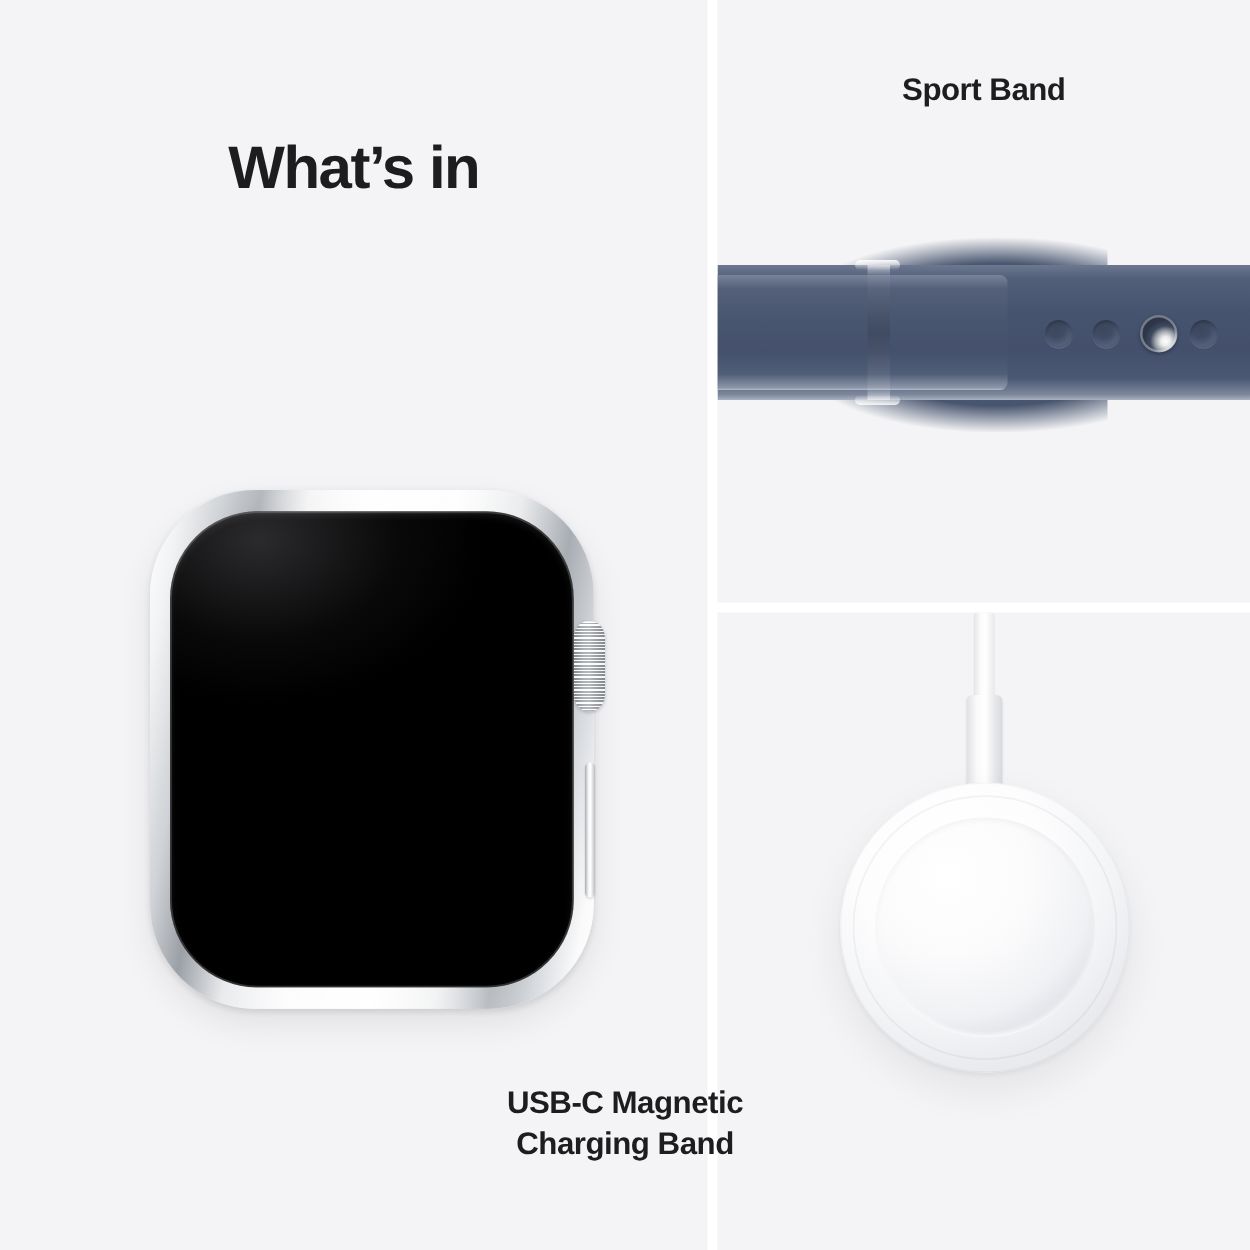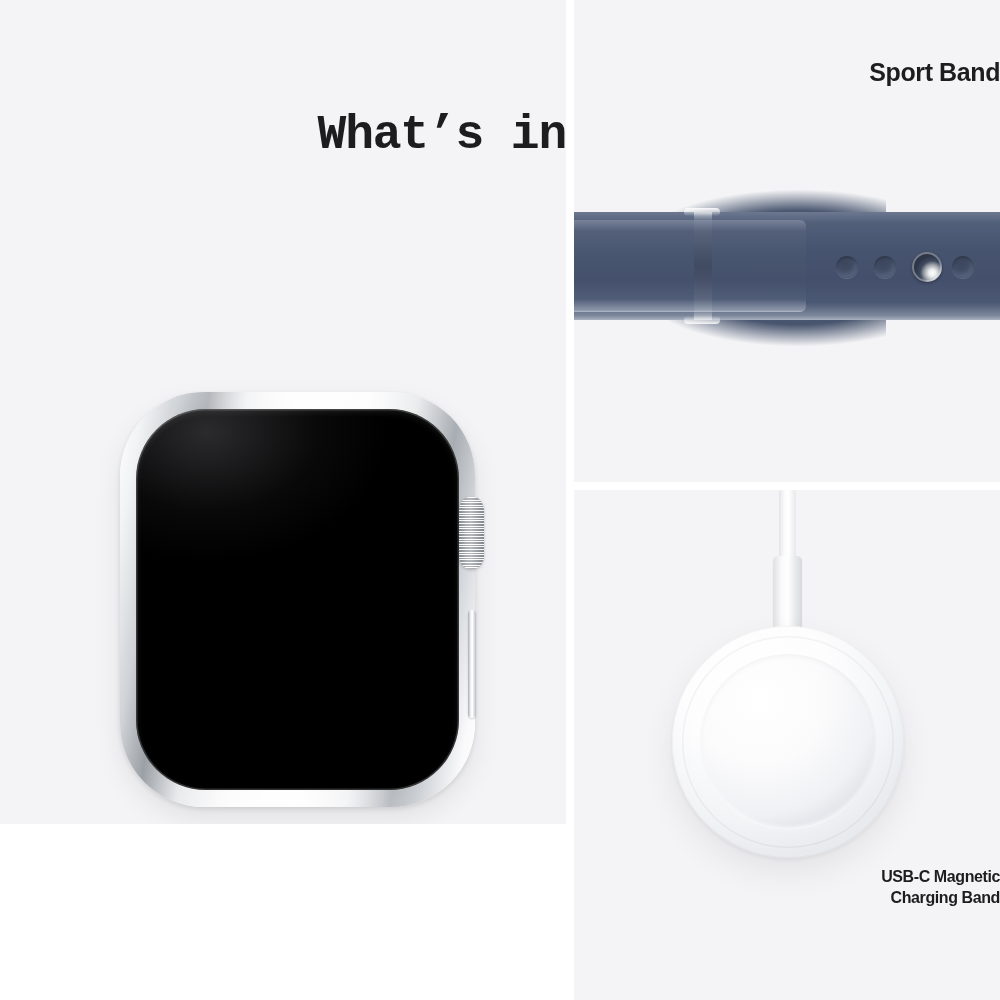--- a/index.html
+++ b/index.html
@@ -7,35 +7,35 @@
   body {
     background:#ffffff;
     font-family:"Liberation Sans", sans-serif;
     -webkit-font-smoothing:antialiased;
     overflow:hidden;
   }
   .stage { position:relative; width:1000px; height:1000px; background:#ffffff; }
 
   
   .panel { position:absolute; background:#f4f4f6; overflow:hidden; }
-  #panel-watch  { left:0;   top:0;   width:566px; height:824px;font-family:Liberation Mono, monospace; }
+  #panel-watch  { left:0;   top:0;   width:566px; height:1000px; }
   #panel-band   { left:574px; top:0;   width:426px; height:482px; }
   #panel-cable  { left:574px; top:490px; width:426px; height:510px; }
 
   
   .caption {
-    position:absolute; width:100%; text-align:right;
+    position:absolute; width:100%; text-align:center;
     color:#1d1d1f; font-weight:700; letter-spacing:-0.3px;
   }
   #title-whats-in-box {
     top:108px; left:0; font-size:48px; line-height:1.14;
     letter-spacing:-1.2px;
   }
   #caption-sport-band { top:58px; font-size:25px; letter-spacing:-0.4px; }
-  #caption-cable { top:866px; font-size:16px; line-height:1.33; letter-spacing:-0.4px; }
+  #caption-cable { top:866px; font-size:25px; line-height:1.33; letter-spacing:-0.4px; }
 
   
   #watch-assembly {
     position:absolute; left:110px; top:392px; width:375px; height:415px;
   }
   #watch-case {
     position:absolute; left:10px; top:0; width:355px; height:415px;
     border-radius:84px;
     background:
       linear-gradient(100deg,

